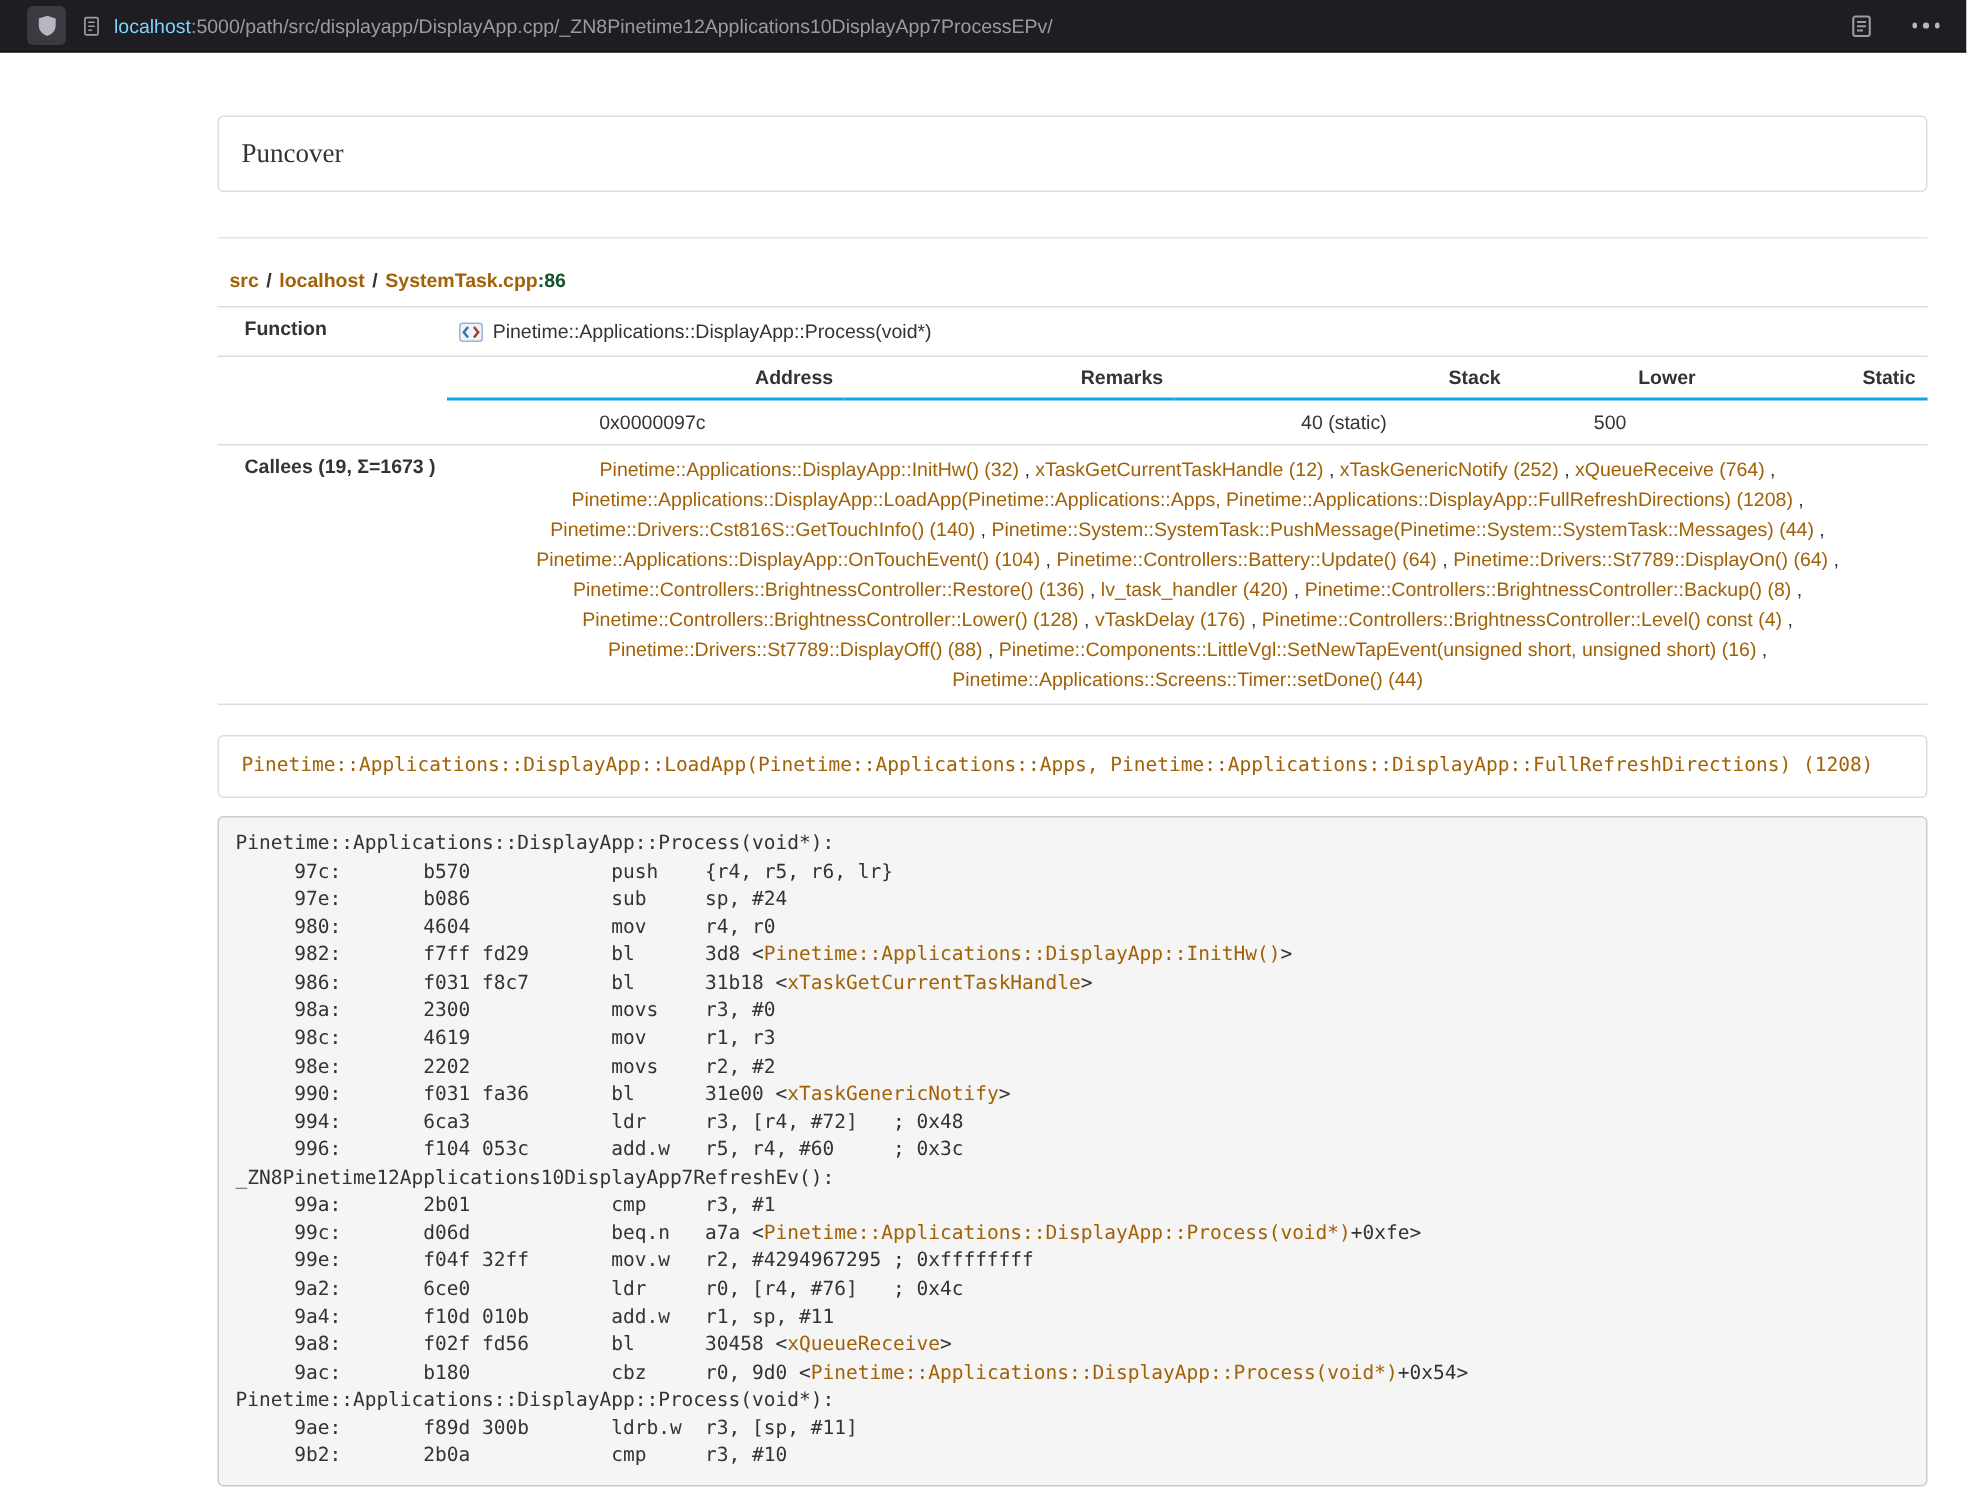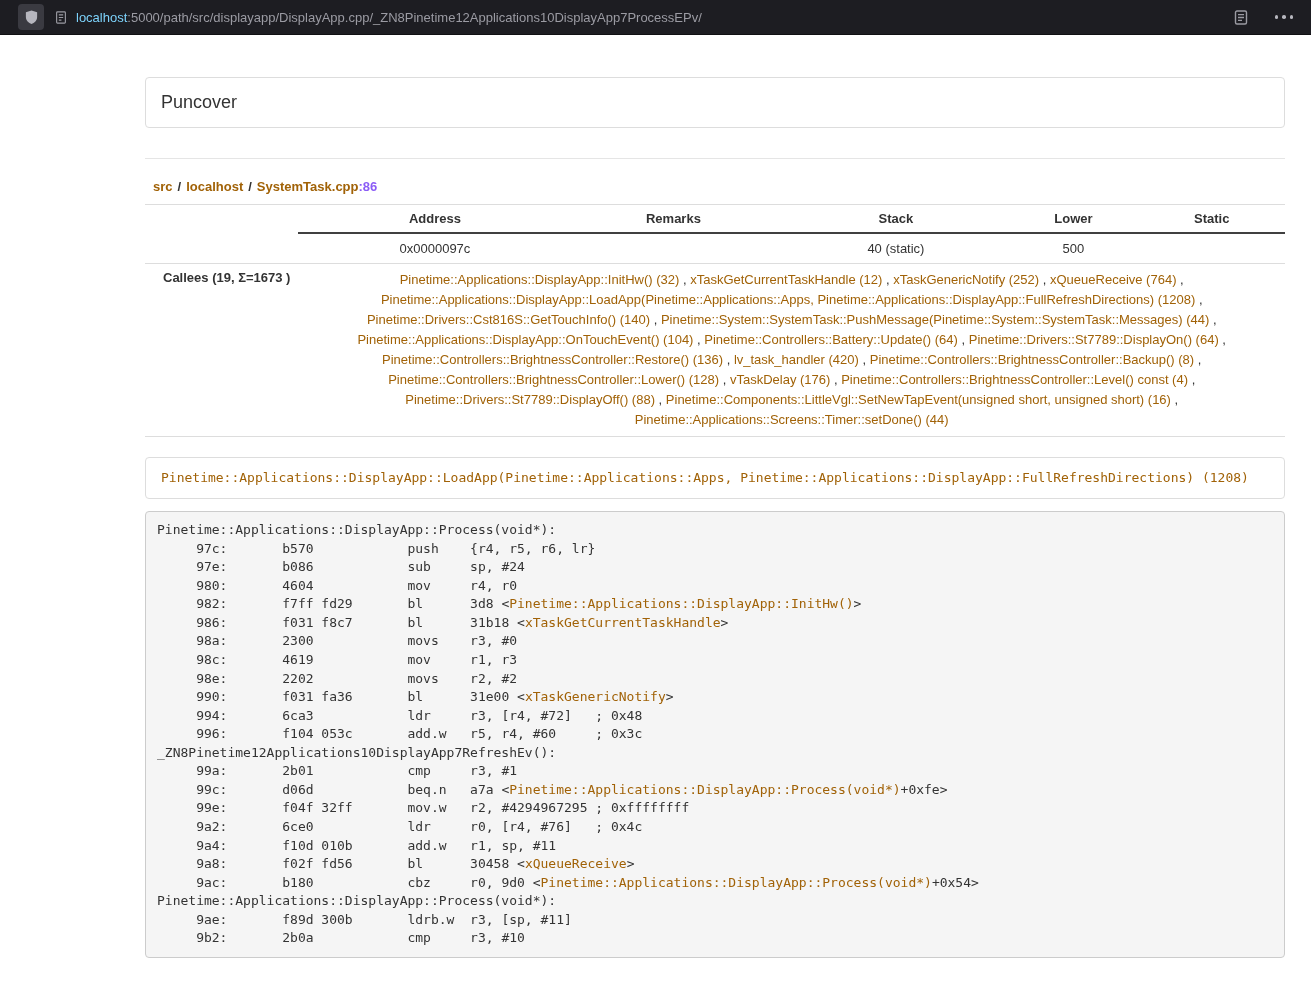--- a/index.html
+++ b/index.html
@@ -29,47 +29,47 @@
   .topbar-right { display: flex; align-items: center; margin-left: auto; }
   .reader-btn { margin-right: 26px; display: flex; align-items: center; }
   .dots { display: flex; align-items: center; gap: 4px; margin-right: 6px; }
   .dots i { width: 3.5px; height: 3.5px; border-radius: 50%; background: #b6b6be; display: block; }
 
   
   .container { margin-left: 145px; width: 1140px; }
 
   .panel { border: 1px solid #ddd; border-radius: 4px; background: #fff; }
   .app-panel { margin-top: 42px; }
-  .panel-title { padding: 14px 15px; font-size: 18px; color: #333; }
+  .panel-title { padding: 14px 15px; font-size: 18px; color: #333; font-family: Liberation Serif, serif; }
 
   hr.divider { border: 0; border-top: 1px solid #e5e5e5; margin: 30px 0 0 0; }
 
   .breadcrumb { margin: 20px 0 10px 8px; font-weight: bold; font-size: 13px; }
   .breadcrumb .sep { margin: 0 5px; color: #333; }
-  .breadcrumb .linenum { color: #8b5cf6; }
+  .breadcrumb .linenum { color: #14532d; }
 
   table.summary {
     width: 100%; border-collapse: collapse; border-bottom: 1px solid #ddd;
     font-size: 13px;
   }
   table.summary > tbody > tr { border-top: 1px solid #ddd; }
   th.rowhead {
     width: 150px; text-align: left; vertical-align: top;
     padding: 6px 8px 6px 18px; font-weight: bold; white-space: nowrap;
   }
   td.rowval { padding: 6px 8px; vertical-align: top; line-height: 20px; }
   td.rowval-flush { padding: 0; vertical-align: top; }
 
   .func-cell { display: flex; align-items: center; }
   .func-icon { margin-right: 6px; flex: 0 0 auto; display: inline-flex; }
 
   table.inner { width: 100%; border-collapse: collapse; table-layout: fixed; }
   table.inner th {
-    text-align: center; font-weight: bold; padding: 6px 8px;
-    border-bottom: 2px solid #404040;
+    text-align: right; font-weight: bold; padding: 6px 8px;
+    border-bottom: 2px solid #0ea5e9;
   }
   table.inner td { padding: 7px 8px; text-align: center; }
   table.inner th:first-child, table.inner td:first-child { padding-left: 16px; }
 
   .callees { line-height: 20px; text-align: center; }
 
   .related-panel {
     margin-top: 20px; border: 1px solid #ddd; border-radius: 4px;
     padding: 10px 15px;
     font-family: "DejaVu Sans Mono", monospace; font-size: 13px; line-height: 20px;
@@ -127,20 +127,35 @@
   </div>
 
   <hr class="divider">
 
   <div class="breadcrumb">
     <a href="#">src</a><span class="sep">/</span><a href="#">localhost</a><span class="sep">/</span><a href="#">SystemTask.cpp</a><span class="linenum">:86</span>
   </div>
 
   <table class="summary">
     <tbody>
+      <tr>
+        <th class="rowhead">Function</th>
+        <td class="rowval">
+          <span class="func-cell">
+            <span class="func-icon">
+              <svg width="16" height="16" viewBox="0 0 16 16">
+                  <rect x="0.5" y="2.5" width="15" height="12" rx="2" fill="#eef3fa" stroke="#9ab3d0"></rect>
+                  <path d="M6 5 L3.2 8.5 L6 12" stroke="#3a6ea8" stroke-width="1.6" fill="none"></path>
+                  <path d="M10 5 L12.8 8.5 L10 12" stroke="#a0392e" stroke-width="1.6" fill="none"></path>
+                </svg>
+            </span>
+            <span>Pinetime::Applications::DisplayApp::Process(void*)</span>
+          </span>
+        </td>
+      </tr>
       <tr>
         <th class="rowhead"></th>
         <td class="rowval-flush">
           <table class="inner">
             <colgroup>
               <col style="width:265px">
                 <col style="width:220px">
                 <col style="width:225px">
                 <col style="width:130px">
                 <col>

